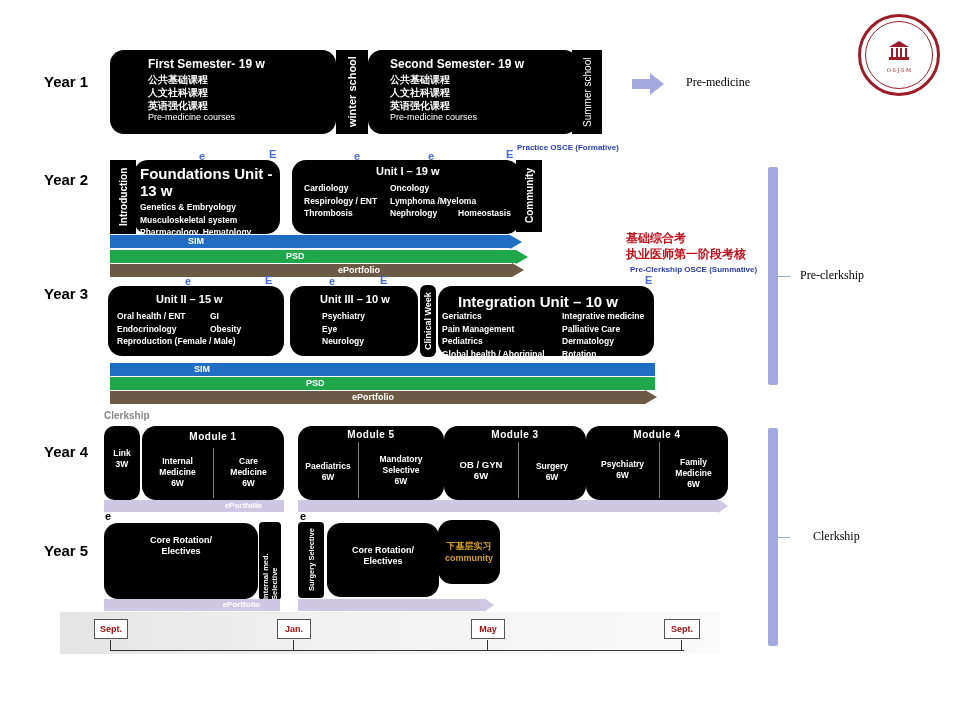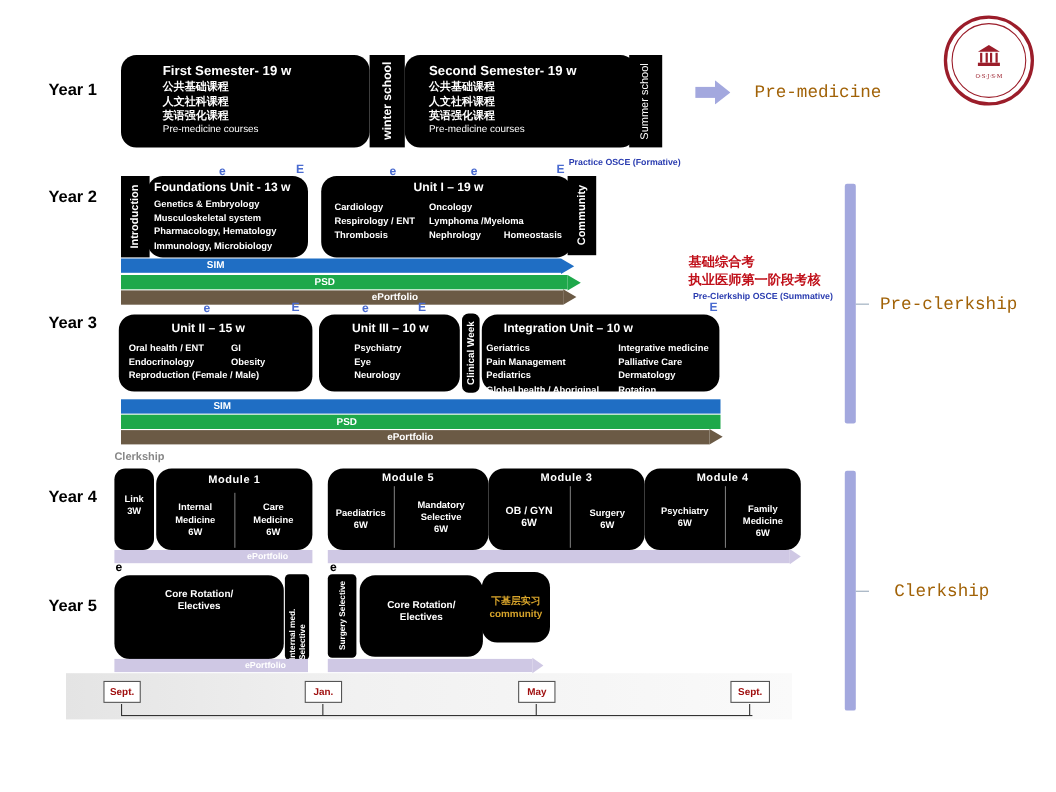--- a/index.html
+++ b/index.html
@@ -12,21 +12,21 @@
   .mk { color: #4a6bd0; font-size: 11px; font-weight: bold; position: absolute; }
   .mk-k { color: #000; font-size: 11px; font-weight: bold; position: absolute; }
   .bar { position: absolute; height: 13px; color: #fff; font-size: 9px; font-weight: bold; text-align: center; line-height: 13px; }
   .sim { background: #1f6ec4; }
   .psd { background: #1ea84a; }
   .epf { background: #6b5a45; }
   .lav { background: #cfc8e4; color: #fff; }
   .arrow-tip { position: absolute; width: 0; height: 0; border-top: 7px solid transparent; border-bottom: 7px solid transparent; }
   .vert { writing-mode: vertical-rl; transform: rotate(180deg); font-size: 10px; font-weight: bold; display:flex; align-items:center; justify-content:center; }
   .small { font-size: 9px; font-weight: bold; line-height: 12.5px; }
-  .serif-red { font-family: Liberation Mono, monospace; color: #a16207; font-size: 16px; }
+  .serif-red { font-family: Liberation Serif, serif; color: #000000; font-size: 12px; }
   .phase-bar { position: absolute; width: 10px; background: #a3a8de; border-radius: 2px; }
   .mod-title { font-size: 10px; font-weight: bold; text-align: center; letter-spacing: 0.5px; }
   .cell { position: absolute; font-size: 8.5px; font-weight: bold; text-align: center; line-height: 11px; display:flex; align-items:center; justify-content:center; }
   .divider { position: absolute; width: 1px; background: #777; }
   .tl-box { position: absolute; border: 1px solid #555; background: #fff; color: #a01010; font-size: 9px; font-weight: bold; text-align: center; line-height: 18px; height: 20px; }
   .tl-tick { position: absolute; width: 1px; height: 10px; background: #333; }
 </style>
 </head>
 <body>
 
@@ -77,21 +77,21 @@
 
 <div class="mk" style="left:199px;top:150px;">e</div>
 <div class="mk" style="left:269px;top:148px;">E</div>
 <div class="mk" style="left:354px;top:150px;">e</div>
 <div class="mk" style="left:428px;top:150px;">e</div>
 <div class="mk" style="left:506px;top:148px;">E</div>
 <div class="abs" style="left:517px;top:143px;font-size:8px;font-weight:bold;color:#2a3cb0;">Practice OSCE (Formative)</div>
 
 <div class="blk-sq vert" style="left:110px;top:160px;width:26px;height:74px;">Introduction</div>
 <div class="blk" style="left:134px;top:160px;width:146px;height:74px;padding:5px 0 0 6px;border-top-left-radius:14px;">
-  <div class="t-b" style="font-size:11px;">Foundations Unit  - 13 w</div>
+  <div class="t-b" style="font-size:15px;">Foundations Unit  - 13 w</div>
   <div class="small" style="font-size:8.5px;line-height:12.5px;margin-top:2px;">Genetics &amp; Embryology</div>
   <div class="small" style="font-size:8.5px;line-height:12.5px;">Musculoskeletal system</div>
   <div class="small" style="font-size:8.5px;line-height:12.5px;">Pharmacology, Hematology</div>
   <div class="small" style="font-size:8.5px;line-height:12.5px;">Immunology, Microbiology</div>
 </div>
 <div class="blk" style="left:292px;top:160px;width:228px;height:74px;">
   <div class="t-b abs" style="font-size:11px;left:84px;top:5px;">Unit I – 19 w</div>
   <div class="abs small" style="left:12px;top:22px;font-size:8.5px;">
     <div>Cardiology</div>
     <div>Respirology / ENT</div>
@@ -145,21 +145,21 @@
 <div class="blk" style="left:290px;top:286px;width:128px;height:70px;">
   <div class="t-b abs" style="font-size:11px;left:30px;top:7px;text-align:right;">Unit III – 10 w</div>
   <div class="abs small" style="left:32px;top:24px;font-size:8.5px;">
     <div>Psychiatry</div>
     <div>Eye</div>
     <div>Neurology</div>
   </div>
 </div>
 <div class="blk vert" style="left:420px;top:285px;width:16px;height:72px;border-radius:6px;font-size:9px;">Clinical Week</div>
 <div class="blk" style="left:438px;top:286px;width:216px;height:70px;">
-  <div class="t-b abs" style="font-size:11px;left:20px;top:7px;">Integration Unit – 10 w</div>
+  <div class="t-b abs" style="font-size:15px;left:20px;top:7px;">Integration Unit – 10 w</div>
   <div class="abs small" style="left:4px;top:24px;font-size:8.5px;">
     <div>Geriatrics</div>
     <div>Pain Management</div>
     <div>Pediatrics</div>
     <div>Global health / Aboriginal</div>
   </div>
   <div class="abs small" style="left:124px;top:24px;font-size:8.5px;">
     <div>Integrative medicine</div>
     <div>Palliative Care</div>
     <div>Dermatology</div>

